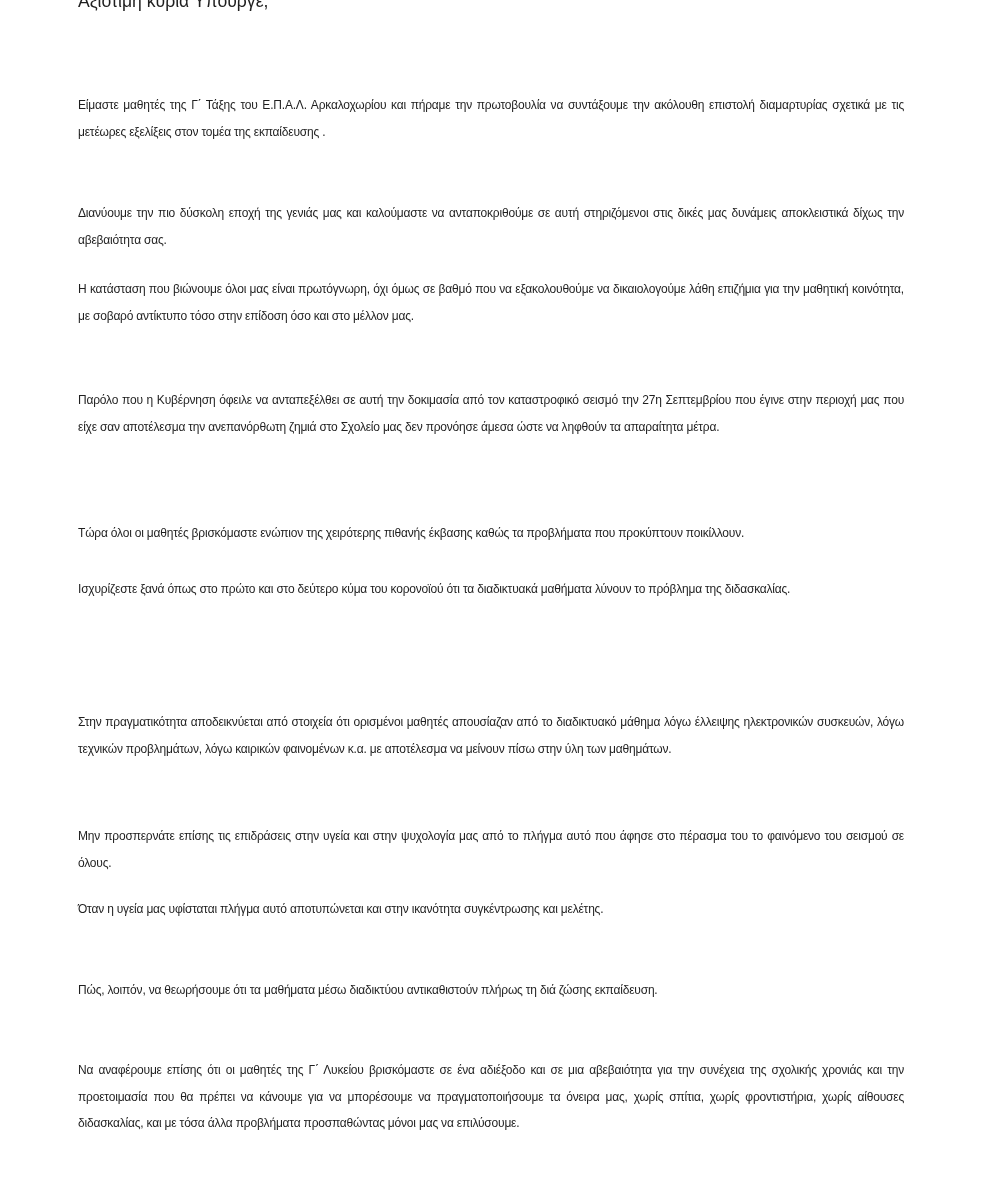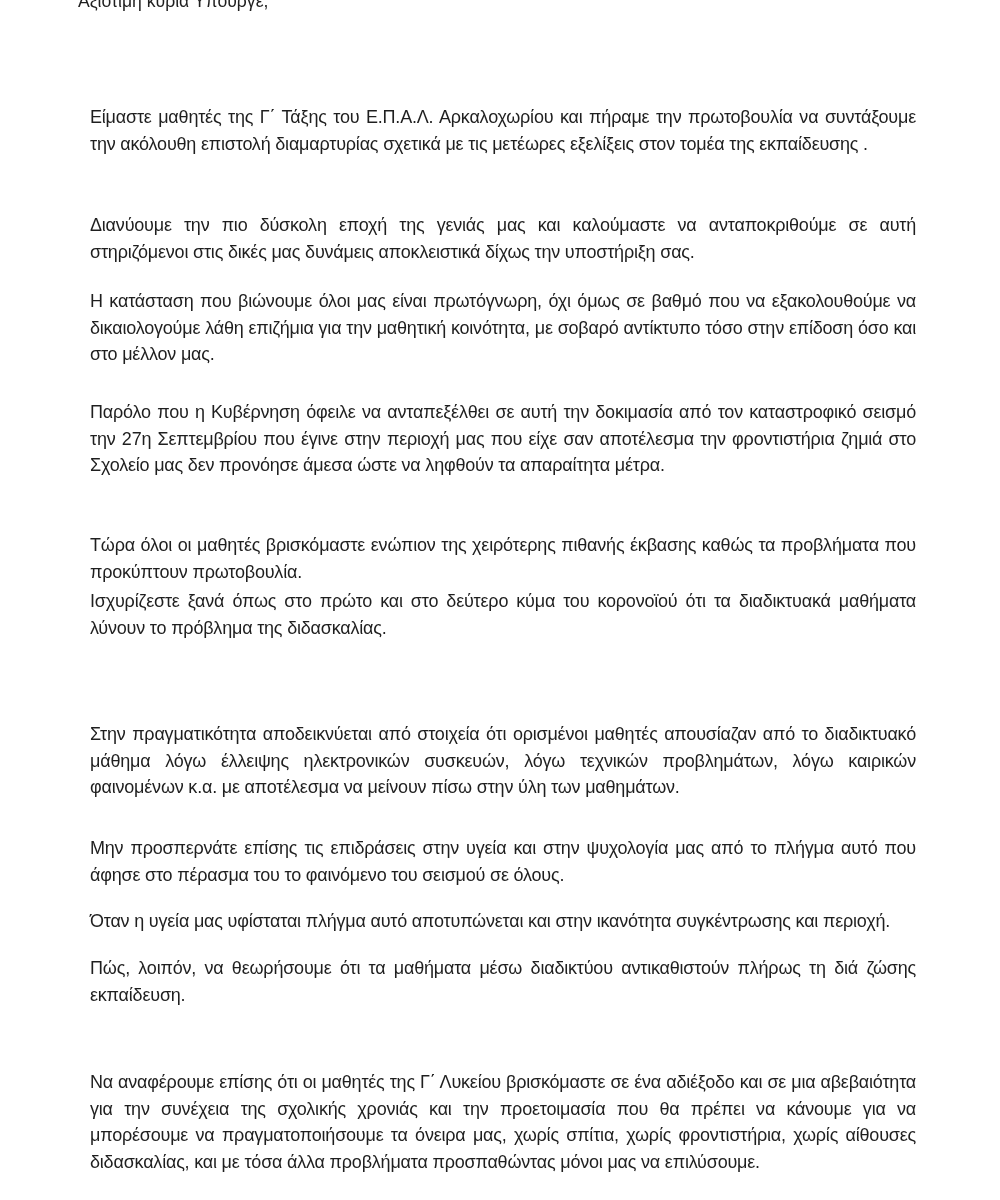--- a/index.html
+++ b/index.html
@@ -7,36 +7,36 @@
     width: 1000px; height: 1200px; overflow: hidden; position: relative;
     font-family: "Liberation Sans", "DejaVu Sans", sans-serif;
     color: #1f1f1f;
   }
   .page { position: absolute; left: 78px; top: 0; width: 826px; }
   .salutation {
     position: absolute; left: 0; top: -12px;
     font-size: 17.6px; line-height: 26.5px; margin: 0; white-space: nowrap;
   }
   .para {
-    position: absolute; left: 0; width: 826px; margin: 12px;
-    font-size: 18px; line-height: 26.5px;
+    position: absolute; left: 0; width: 826px; margin: 0;
+    font-size: 12px; line-height: 26.5px;
     text-align: justify; text-align-last: left;
     letter-spacing: -0.2px;
   }
 </style>
 </head>
 <body>
 
 <div class="page">
   <p class="salutation">Αξιότιμη κυρία Υπουργέ,</p>
 
   <p class="para" style="top:92px">Είμαστε μαθητές της Γ΄ Τάξης του Ε.Π.Α.Λ. Αρκαλοχωρίου και πήραμε την πρωτοβουλία να συντάξουμε την ακόλουθη επιστολή διαμαρτυρίας σχετικά με τις μετέωρες εξελίξεις στον τομέα της εκπαίδευσης .</p>
-  <p class="para" style="top:200px">Διανύουμε την πιο δύσκολη εποχή της γενιάς μας και καλούμαστε να ανταποκριθούμε σε αυτή στηριζόμενοι στις δικές μας δυνάμεις αποκλειστικά δίχως την υποστήριξη σας.</p>
+  <p class="para" style="top:200px">Διανύουμε την πιο δύσκολη εποχή της γενιάς μας και καλούμαστε να ανταποκριθούμε σε αυτή στηριζόμενοι στις δικές μας δυνάμεις αποκλειστικά δίχως την αβεβαιότητα σας.</p>
   <p class="para" style="top:276px">Η κατάσταση που βιώνουμε όλοι μας είναι πρωτόγνωρη, όχι όμως σε βαθμό που να εξακολουθούμε να δικαιολογούμε λάθη επιζήμια για την μαθητική κοινότητα, με σοβαρό αντίκτυπο τόσο στην επίδοση όσο και στο μέλλον μας.</p>
-  <p class="para" style="top:387px">Παρόλο που η Κυβέρνηση όφειλε να ανταπεξέλθει σε αυτή την δοκιμασία από τον καταστροφικό σεισμό την 27η Σεπτεμβρίου που έγινε στην περιοχή μας που είχε σαν αποτέλεσμα την φροντιστήρια ζημιά στο Σχολείο μας δεν προνόησε άμεσα ώστε να ληφθούν τα απαραίτητα μέτρα.</p>
-  <p class="para" style="top:520px">Τώρα όλοι οι μαθητές βρισκόμαστε  ενώπιον της χειρότερης πιθανής έκβασης καθώς τα προβλήματα που προκύπτουν πρωτοβουλία.</p>
+  <p class="para" style="top:387px">Παρόλο που η Κυβέρνηση όφειλε να ανταπεξέλθει σε αυτή την δοκιμασία από τον καταστροφικό σεισμό την 27η Σεπτεμβρίου που έγινε στην περιοχή μας που είχε σαν αποτέλεσμα την ανεπανόρθωτη ζημιά στο Σχολείο μας δεν προνόησε άμεσα ώστε να ληφθούν τα απαραίτητα μέτρα.</p>
+  <p class="para" style="top:520px">Τώρα όλοι οι μαθητές βρισκόμαστε  ενώπιον της χειρότερης πιθανής έκβασης καθώς τα προβλήματα που προκύπτουν ποικίλλουν.</p>
   <p class="para" style="top:576px">Ισχυρίζεστε ξανά όπως στο πρώτο και στο δεύτερο κύμα του κορονοϊού ότι τα διαδικτυακά μαθήματα λύνουν το πρόβλημα της διδασκαλίας.</p>
   <p class="para" style="top:709px">Στην πραγματικότητα αποδεικνύεται από στοιχεία ότι ορισμένοι μαθητές απουσίαζαν από το διαδικτυακό μάθημα λόγω έλλειψης ηλεκτρονικών συσκευών, λόγω τεχνικών προβλημάτων, λόγω καιρικών φαινομένων κ.α. με αποτέλεσμα να μείνουν πίσω στην ύλη των μαθημάτων.</p>
   <p class="para" style="top:823px">Μην προσπερνάτε επίσης  τις επιδράσεις στην υγεία και στην ψυχολογία μας από το πλήγμα αυτό που άφησε στο πέρασμα του το φαινόμενο του σεισμού σε όλους.</p>
-  <p class="para" style="top:896px">Όταν η υγεία μας υφίσταται πλήγμα αυτό αποτυπώνεται και στην ικανότητα συγκέντρωσης και περιοχή.</p>
-  <p class="para" style="top:943px">Πώς, λοιπόν, να θεωρήσουμε ότι τα μαθήματα μέσω διαδικτύου αντικαθιστούν πλήρως τη διά ζώσης εκπαίδευση.</p>
+  <p class="para" style="top:896px">Όταν η υγεία μας υφίσταται πλήγμα αυτό αποτυπώνεται και στην ικανότητα συγκέντρωσης και μελέτης.</p>
+  <p class="para" style="top:977px">Πώς, λοιπόν, να θεωρήσουμε ότι τα μαθήματα μέσω διαδικτύου αντικαθιστούν πλήρως τη διά ζώσης εκπαίδευση.</p>
   <p class="para" style="top:1057px">Να αναφέρουμε επίσης ότι οι μαθητές της Γ΄ Λυκείου βρισκόμαστε σε ένα αδιέξοδο και σε μια αβεβαιότητα για την συνέχεια της σχολικής χρονιάς και την προετοιμασία που θα πρέπει να κάνουμε για να μπορέσουμε να πραγματοποιήσουμε τα όνειρα μας, χωρίς σπίτια, χωρίς φροντιστήρια, χωρίς αίθουσες διδασκαλίας, και με τόσα  άλλα προβλήματα προσπαθώντας μόνοι μας να επιλύσουμε.</p>
 </div>
 
 </body></html>

